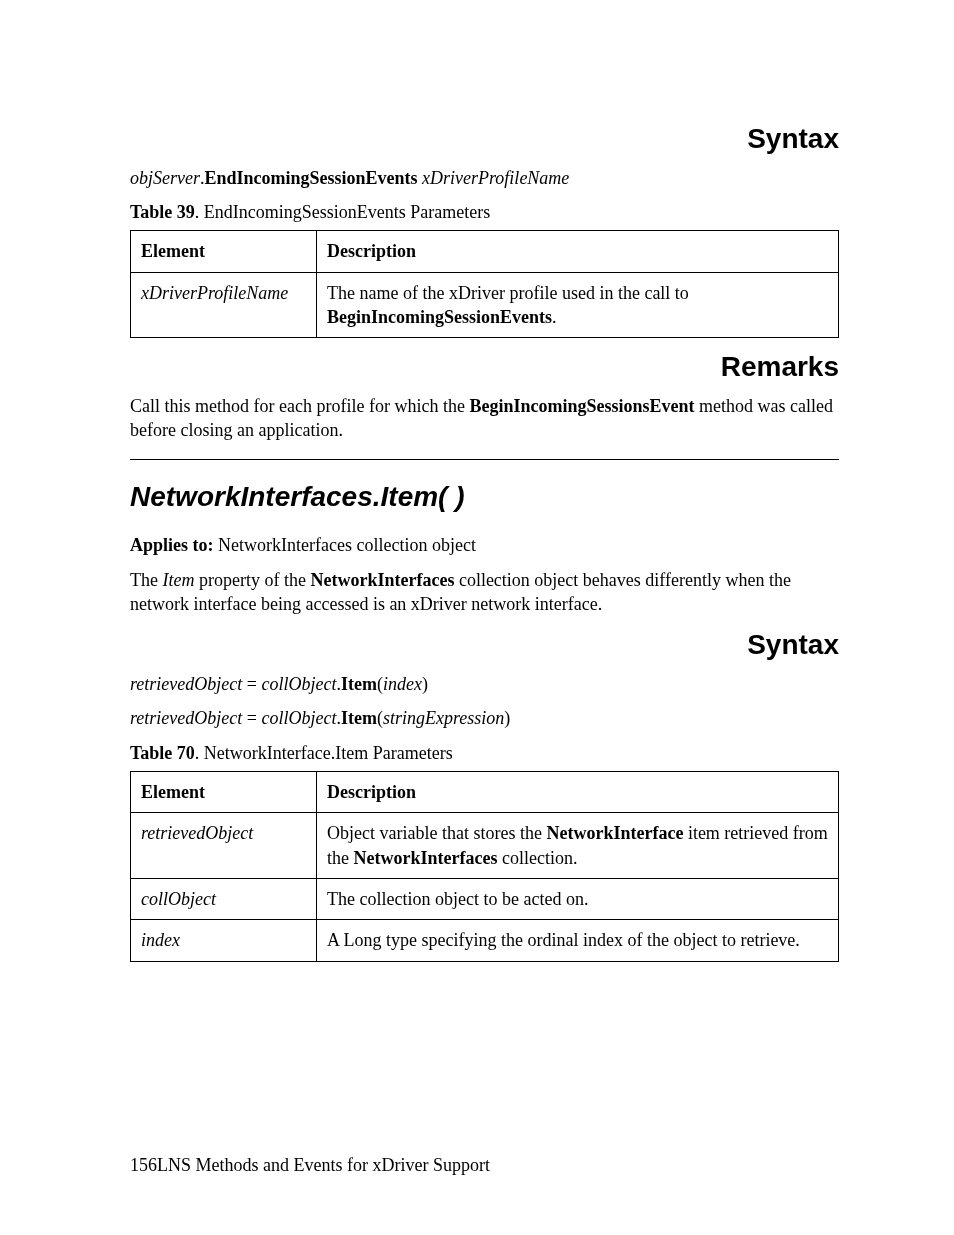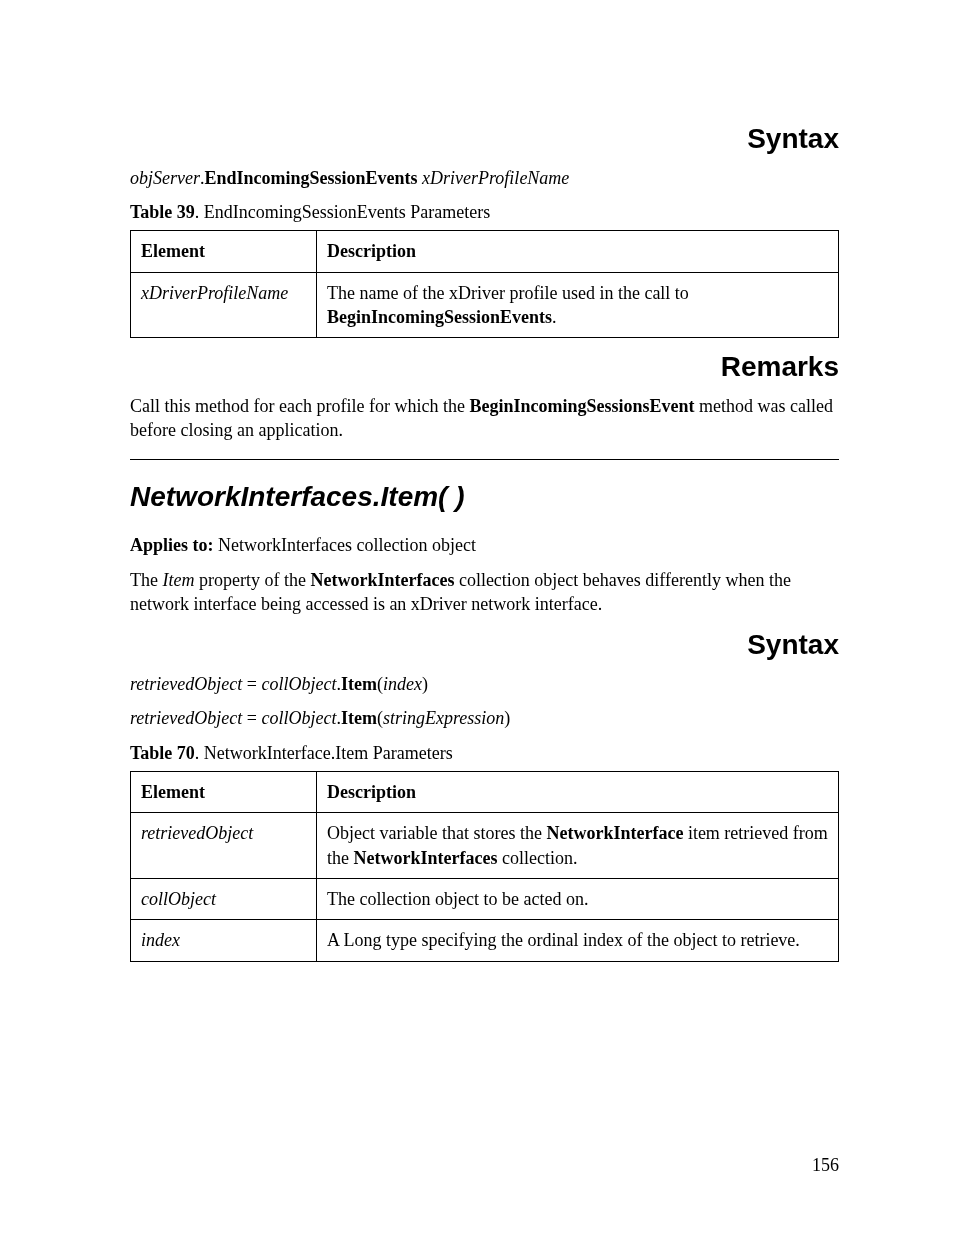--- a/index.html
+++ b/index.html
@@ -64,21 +64,21 @@
     border: none;
     border-top: 1.5px solid #000;
     margin: 16px 0 6px 0;
   }
   .footer {
     position: absolute;
     left: 130px;
     right: 115px;
     bottom: 58px;
     display: flex;
-    justify-content: flex-end;
+    justify-content: flex-start;
     font-size: 18px;
   }
 </style>
 </head>
 <body>
 
 <div class="h2 sans indent">Syntax</div>
 
 <div class="para indent">
   <span class="ital">objServer</span><span>.</span><span class="bold">EndIncomingSessionEvents</span><span> </span><span class="ital">xDriverProfileName</span>
@@ -153,13 +153,14 @@
   </tr>
   <tr>
     <td class="ital">index</td>
     <td>A Long type specifying the ordinal index of the object to retrieve.</td>
   </tr>
 </tbody>
   </table>
 
 <div class="footer">
   <span>156</span>
+  <span>LNS Methods and Events for xDriver Support</span>
 </div>
 
 </body></html>

